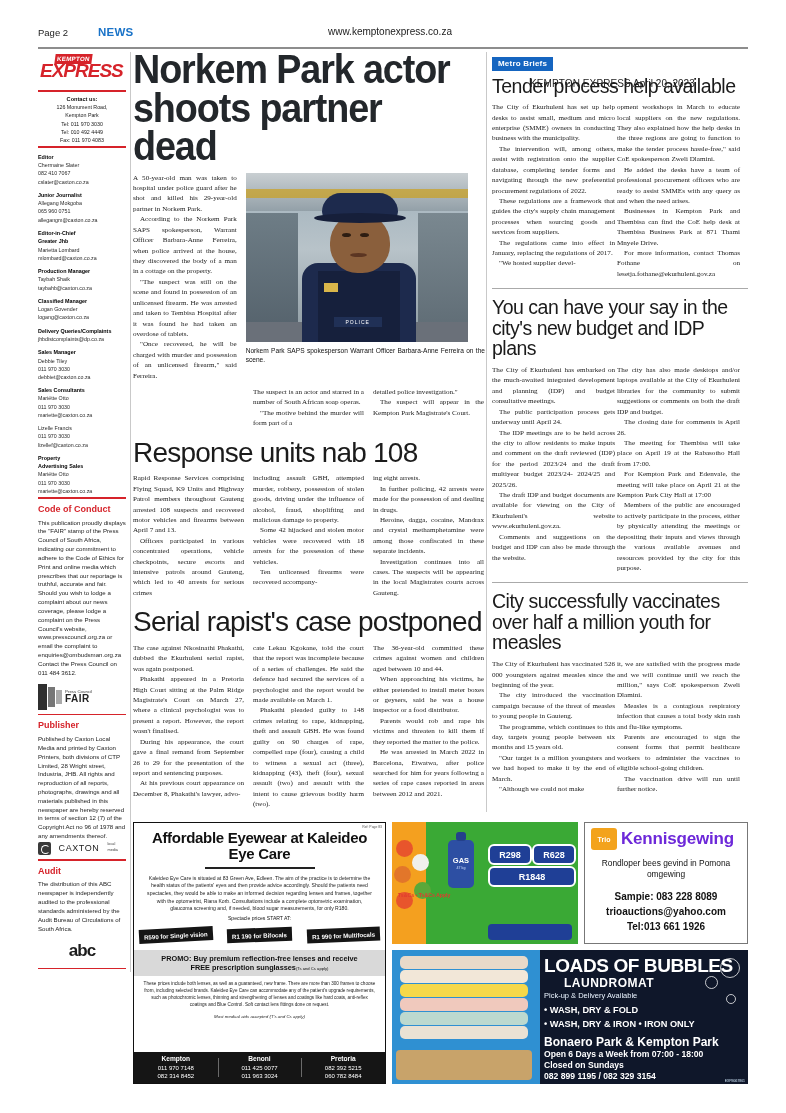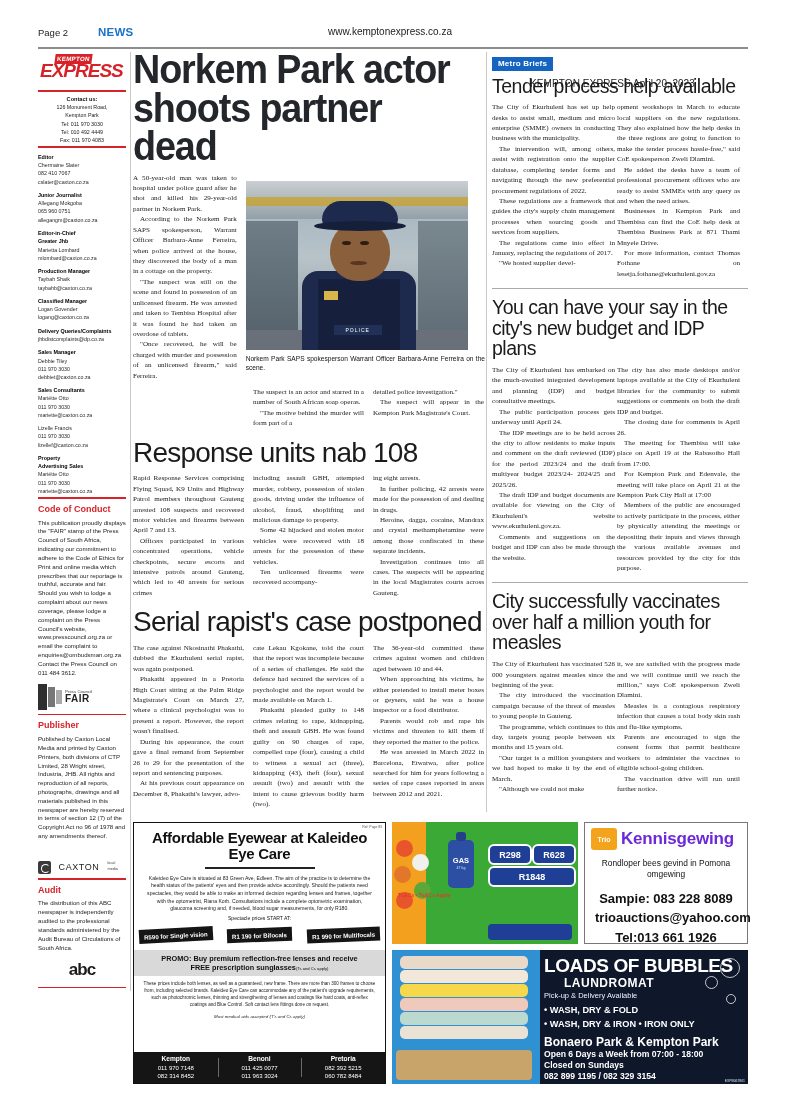--- a/index.html
+++ b/index.html
@@ -60,21 +60,21 @@
     color:#d6232a;font-size:9px;font-weight:bold;margin:4px 0 2px;
     font-family:"Liberation Sans", sans-serif;
   }
   .rail p.body{font-size:6.1px;line-height:1.45;margin:0;color:#1c1c1c;}
   .fairlogo{margin:6px 0 4px;display:flex;align-items:center;gap:3px;}
   .fairlogo .mark{width:24px;height:26px;position:relative;}
   .fairlogo .mark i{position:absolute;display:block;background:#4d4d4d;}
   .fair-txt{line-height:1;}
   .fair-txt .small{font-size:4.4px;color:#333;font-family:"Liberation Sans",sans-serif;}
   .fair-txt .big{font-size:10px;font-weight:bold;color:#222;letter-spacing:.5px;font-family:"Liberation Sans",sans-serif;}
-  .caxton{margin:20px 0 3px;display:flex;align-items:flex-start;gap:8px;}
+  .caxton{margin:1px 0 3px;display:flex;align-items:flex-start;gap:8px;}
   .caxton .cx{
     width:13px;height:13px;border-radius:2px;background:#3a3a3a;position:relative;
   }
   .caxton .cx:after{
     content:"";position:absolute;left:3px;top:3px;width:7px;height:7px;
     border:1.4px solid #fff;border-radius:50%;border-right-color:transparent;
   }
   .caxton .nm{font-size:9px;letter-spacing:.6px;color:#222;font-family:"Liberation Sans",sans-serif;}
   .caxton .sub{font-size:3.8px;color:#444;font-family:"Liberation Sans",sans-serif;}
   .abc{
@@ -86,21 +86,21 @@
   }
 
   
   .main{position:absolute;left:133px;top:50px;width:352px;}
   h1.head-main{
     font-family:"Liberation Sans", sans-serif;
     font-weight:bold;font-size:41px;line-height:.94;letter-spacing:-1.2px;
     color:#23272b;margin:0 0 7px;
     transform:scaleX(.92);transform-origin:left;
   }
-  .art-top{display:flex;gap:9px;align-items:center;}
+  .art-top{display:flex;gap:9px;}
   .art-top .col{width:111px;}
   .photo{
     width:222px;height:169px;position:relative;overflow:hidden;background:#7c8a94;
   }
   .photo .sky{position:absolute;inset:0;background:linear-gradient(#9fb0bb,#b8c3c9 45%,#8d9aa1);}
   .photo .veh{position:absolute;left:0;top:0;width:100%;height:38px;background:linear-gradient(#c9cfd2,#93a0a8);}
   .photo .vehstripe{position:absolute;left:0;top:16px;width:100%;height:9px;background:#c9a227;opacity:.75;}
   .photo .person{
     position:absolute;left:52px;top:18px;width:122px;height:151px;
   }
@@ -229,21 +229,21 @@
   .ad-trio{
     position:absolute;left:584px;top:822px;width:164px;height:122px;background:#fff;
     border:1px solid #777;box-sizing:border-box;font-family:"Liberation Sans",sans-serif;
   }
   .ad-trio .logo{
     position:absolute;left:6px;top:5px;width:26px;height:22px;background:#f3a31c;border-radius:3px;
     color:#fff;font-size:7px;font-weight:bold;display:flex;align-items:center;justify-content:center;
   }
   .ad-trio h4{margin:6px 0 0 36px;font-size:17px;color:#6d28d9;font-weight:bold;letter-spacing:-.2px;}
   .ad-trio .ln{margin:9px 10px 0;font-size:8.4px;text-align:center;line-height:1.35;color:#111;}
-  .ad-trio .ph{margin:8px 10px 0;text-align:center;font-size:13px;font-weight:bold;color:#111;line-height:1.5;}
+  .ad-trio .ph{margin:8px 10px 0;text-align:center;font-size:10px;font-weight:bold;color:#111;line-height:1.5;}
 
   .ad-laundry{
     position:absolute;left:392px;top:950px;width:356px;height:134px;overflow:hidden;
     background:#0f172a;font-family:"Liberation Sans",sans-serif;color:#fff;
   }
   .ad-laundry .towels{position:absolute;left:0;top:0;width:148px;height:100%;background:#2f90d2;overflow:hidden;}
   .ad-laundry .tw{position:absolute;left:8px;width:128px;height:13px;border-radius:5px;}
   .ad-laundry .basket{position:absolute;left:4px;bottom:4px;width:136px;height:30px;background:#c8a36a;border-radius:4px;}
   .ad-laundry .ttl{position:absolute;left:152px;top:5px;font-size:19px;font-weight:bold;color:#fff;letter-spacing:-.4px;}
   .ad-laundry .sub{position:absolute;left:152px;top:26px;font-size:12px;font-weight:bold;color:#fff;letter-spacing:.5px;padding-left:20px;}

